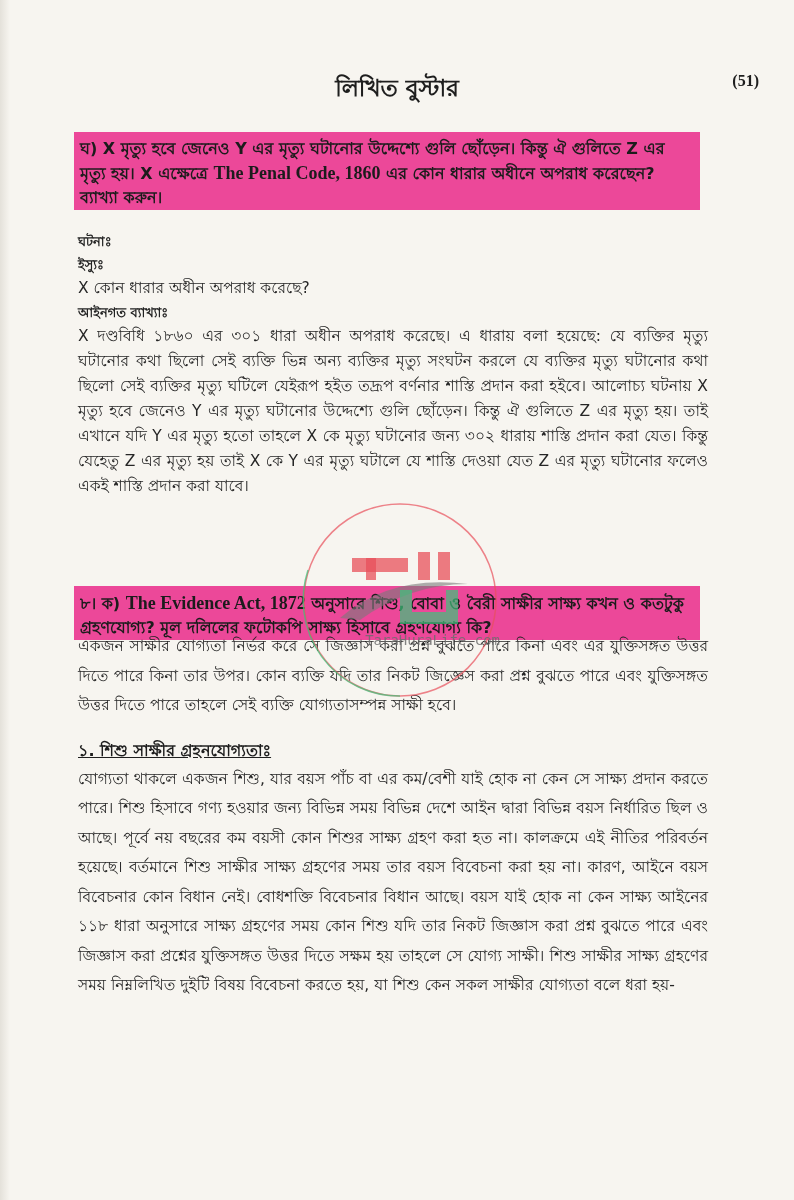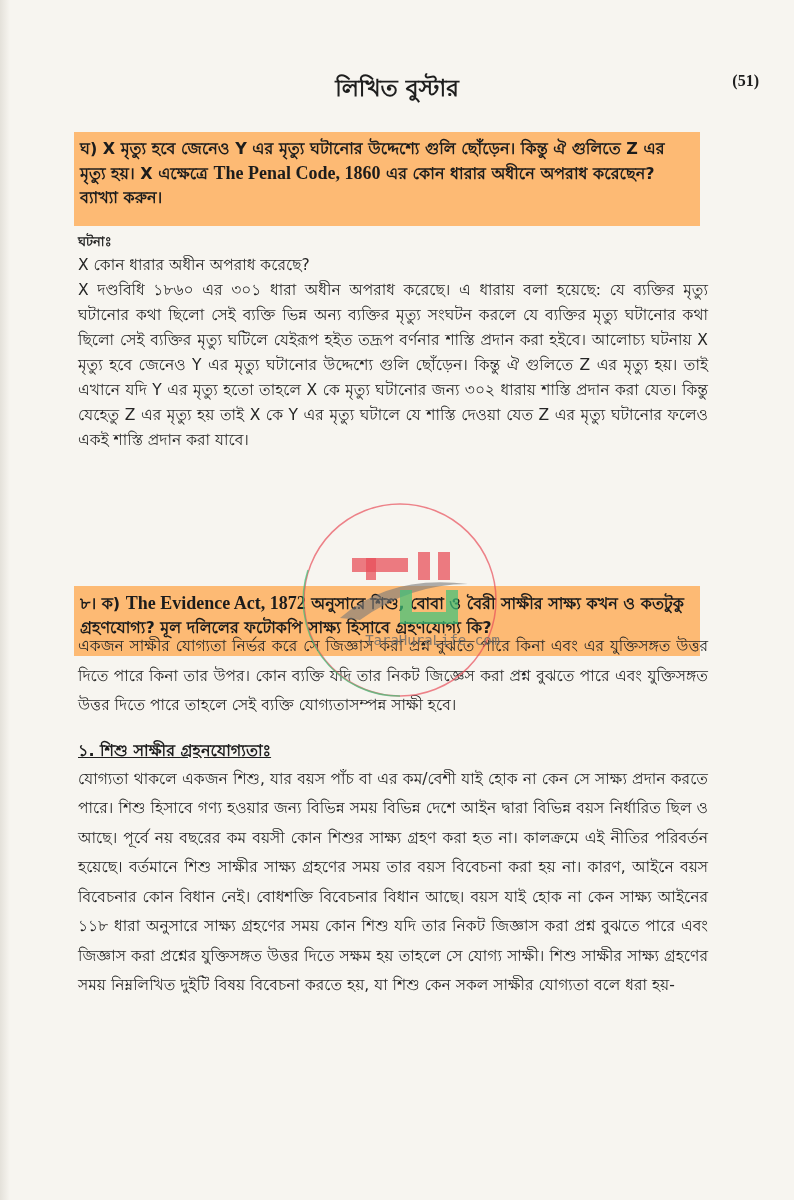--- a/index.html
+++ b/index.html
@@ -47,22 +47,22 @@
       font-size: 16px;
       font-weight: bold;
       color: #1e1e1e;
     }
     .content {
       position: absolute;
       left: 78px;
       width: 630px;
     }
     .qbox {
-      background: #fdba74;
-      padding: 5px 6px 16px 6px;
+      background: #ec4899;
+      padding: 5px 6px 0 6px;
       margin-left: -4px;
       width: 614px;
       font-weight: bold;
       font-size: 16px;
       line-height: 24px;
       color: #1c1c1c;
     }
     .qbox .en {
       font-family: "Liberation Serif", "DejaVu Serif", serif;
       font-size: 18px;
@@ -132,21 +132,23 @@
 </div>
 
 <div class="content" style="top:132px;">
   <div class="qbox">
     <span>ঘ) X মৃত্যু হবে জেনেও Y এর মৃত্যু ঘটানোর উদ্দেশ্যে গুলি ছোঁড়েন। কিন্তু ঐ গুলিতে Z এর মৃত্যু হয়। X এক্ষেত্রে </span><span class="en">The Penal Code, 1860</span><span> এর কোন ধারার অধীনে অপরাধ করেছেন? ব্যাখ্যা করুন।</span>
   </div>
 </div>
 
 <div class="content" style="top:230px;">
   <div class="label">ঘটনাঃ</div>
+  <div class="label">ইস্যুঃ</div>
   <div class="para">X কোন ধারার অধীন অপরাধ করেছে?</div>
+  <div class="label">আইনগত ব্যাখ্যাঃ</div>
   <div class="para">X দণ্ডবিধি ১৮৬০ এর ৩০১ ধারা অধীন অপরাধ করেছে। এ ধারায় বলা হয়েছে: যে ব্যক্তির মৃত্যু ঘটানোর কথা ছিলো সেই ব্যক্তি ভিন্ন অন্য ব্যক্তির মৃত্যু সংঘটন করলে যে ব্যক্তির মৃত্যু ঘটানোর কথা ছিলো সেই ব্যক্তির মৃত্যু ঘটিলে যেইরূপ হইত তদ্রূপ বর্ণনার শাস্তি প্রদান করা হইবে। আলোচ্য ঘটনায় X মৃত্যু হবে জেনেও Y এর মৃত্যু ঘটানোর উদ্দেশ্যে গুলি ছোঁড়েন। কিন্তু ঐ গুলিতে Z এর মৃত্যু হয়। তাই এখানে যদি Y এর মৃত্যু হতো তাহলে X কে মৃত্যু ঘটানোর জন্য ৩০২ ধারায় শাস্তি প্রদান করা যেত। কিন্তু যেহেতু Z এর মৃত্যু হয় তাই X কে Y এর মৃত্যু ঘটালে যে শাস্তি দেওয়া যেত Z এর মৃত্যু ঘটানোর ফলেও একই শাস্তি প্রদান করা যাবে।</div>
 </div>
 
 <div class="content" style="top:586px;">
   <div class="qbox">
     <span>৮। ক) </span><span class="en">The Evidence Act, 1872</span><span> অনুসারে শিশু, বোবা ও বৈরী সাক্ষীর সাক্ষ্য কখন ও কতটুকু গ্রহণযোগ্য? মূল দলিলের ফটোকপি সাক্ষ্য হিসাবে গ্রহণযোগ্য কি?</span>
   </div>
 </div>
 
 <div class="content" style="top:632px;">

